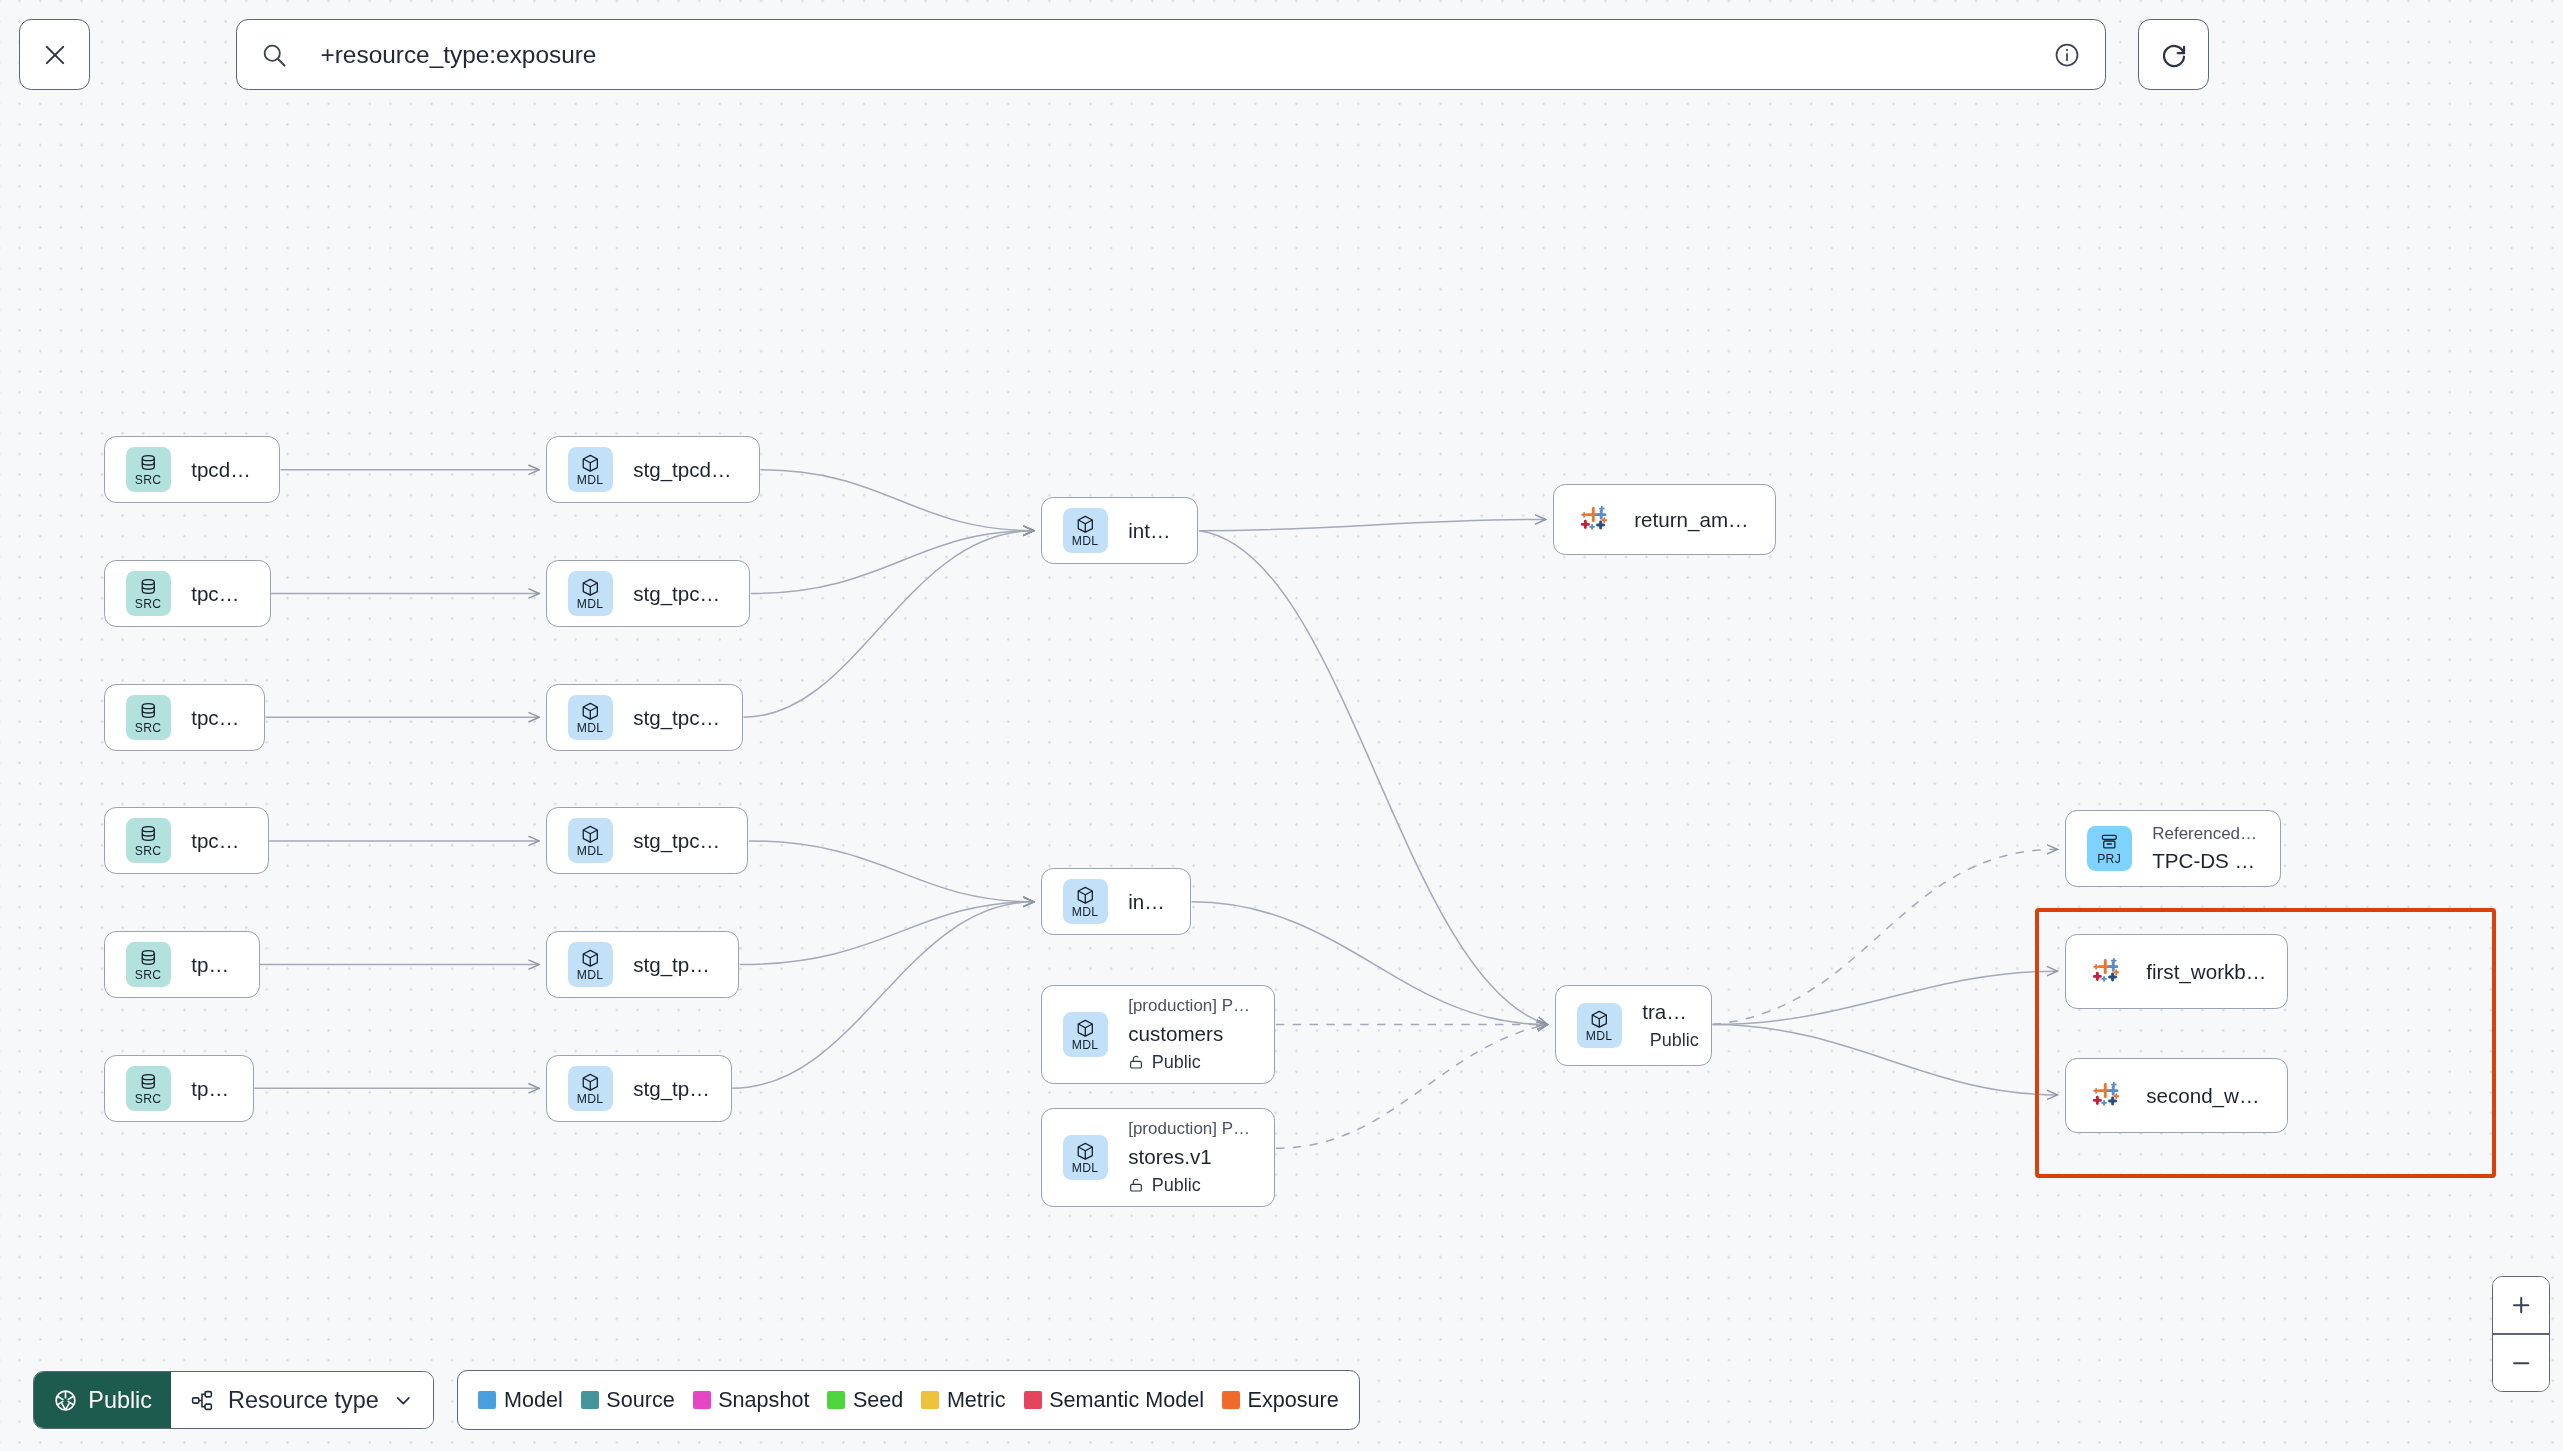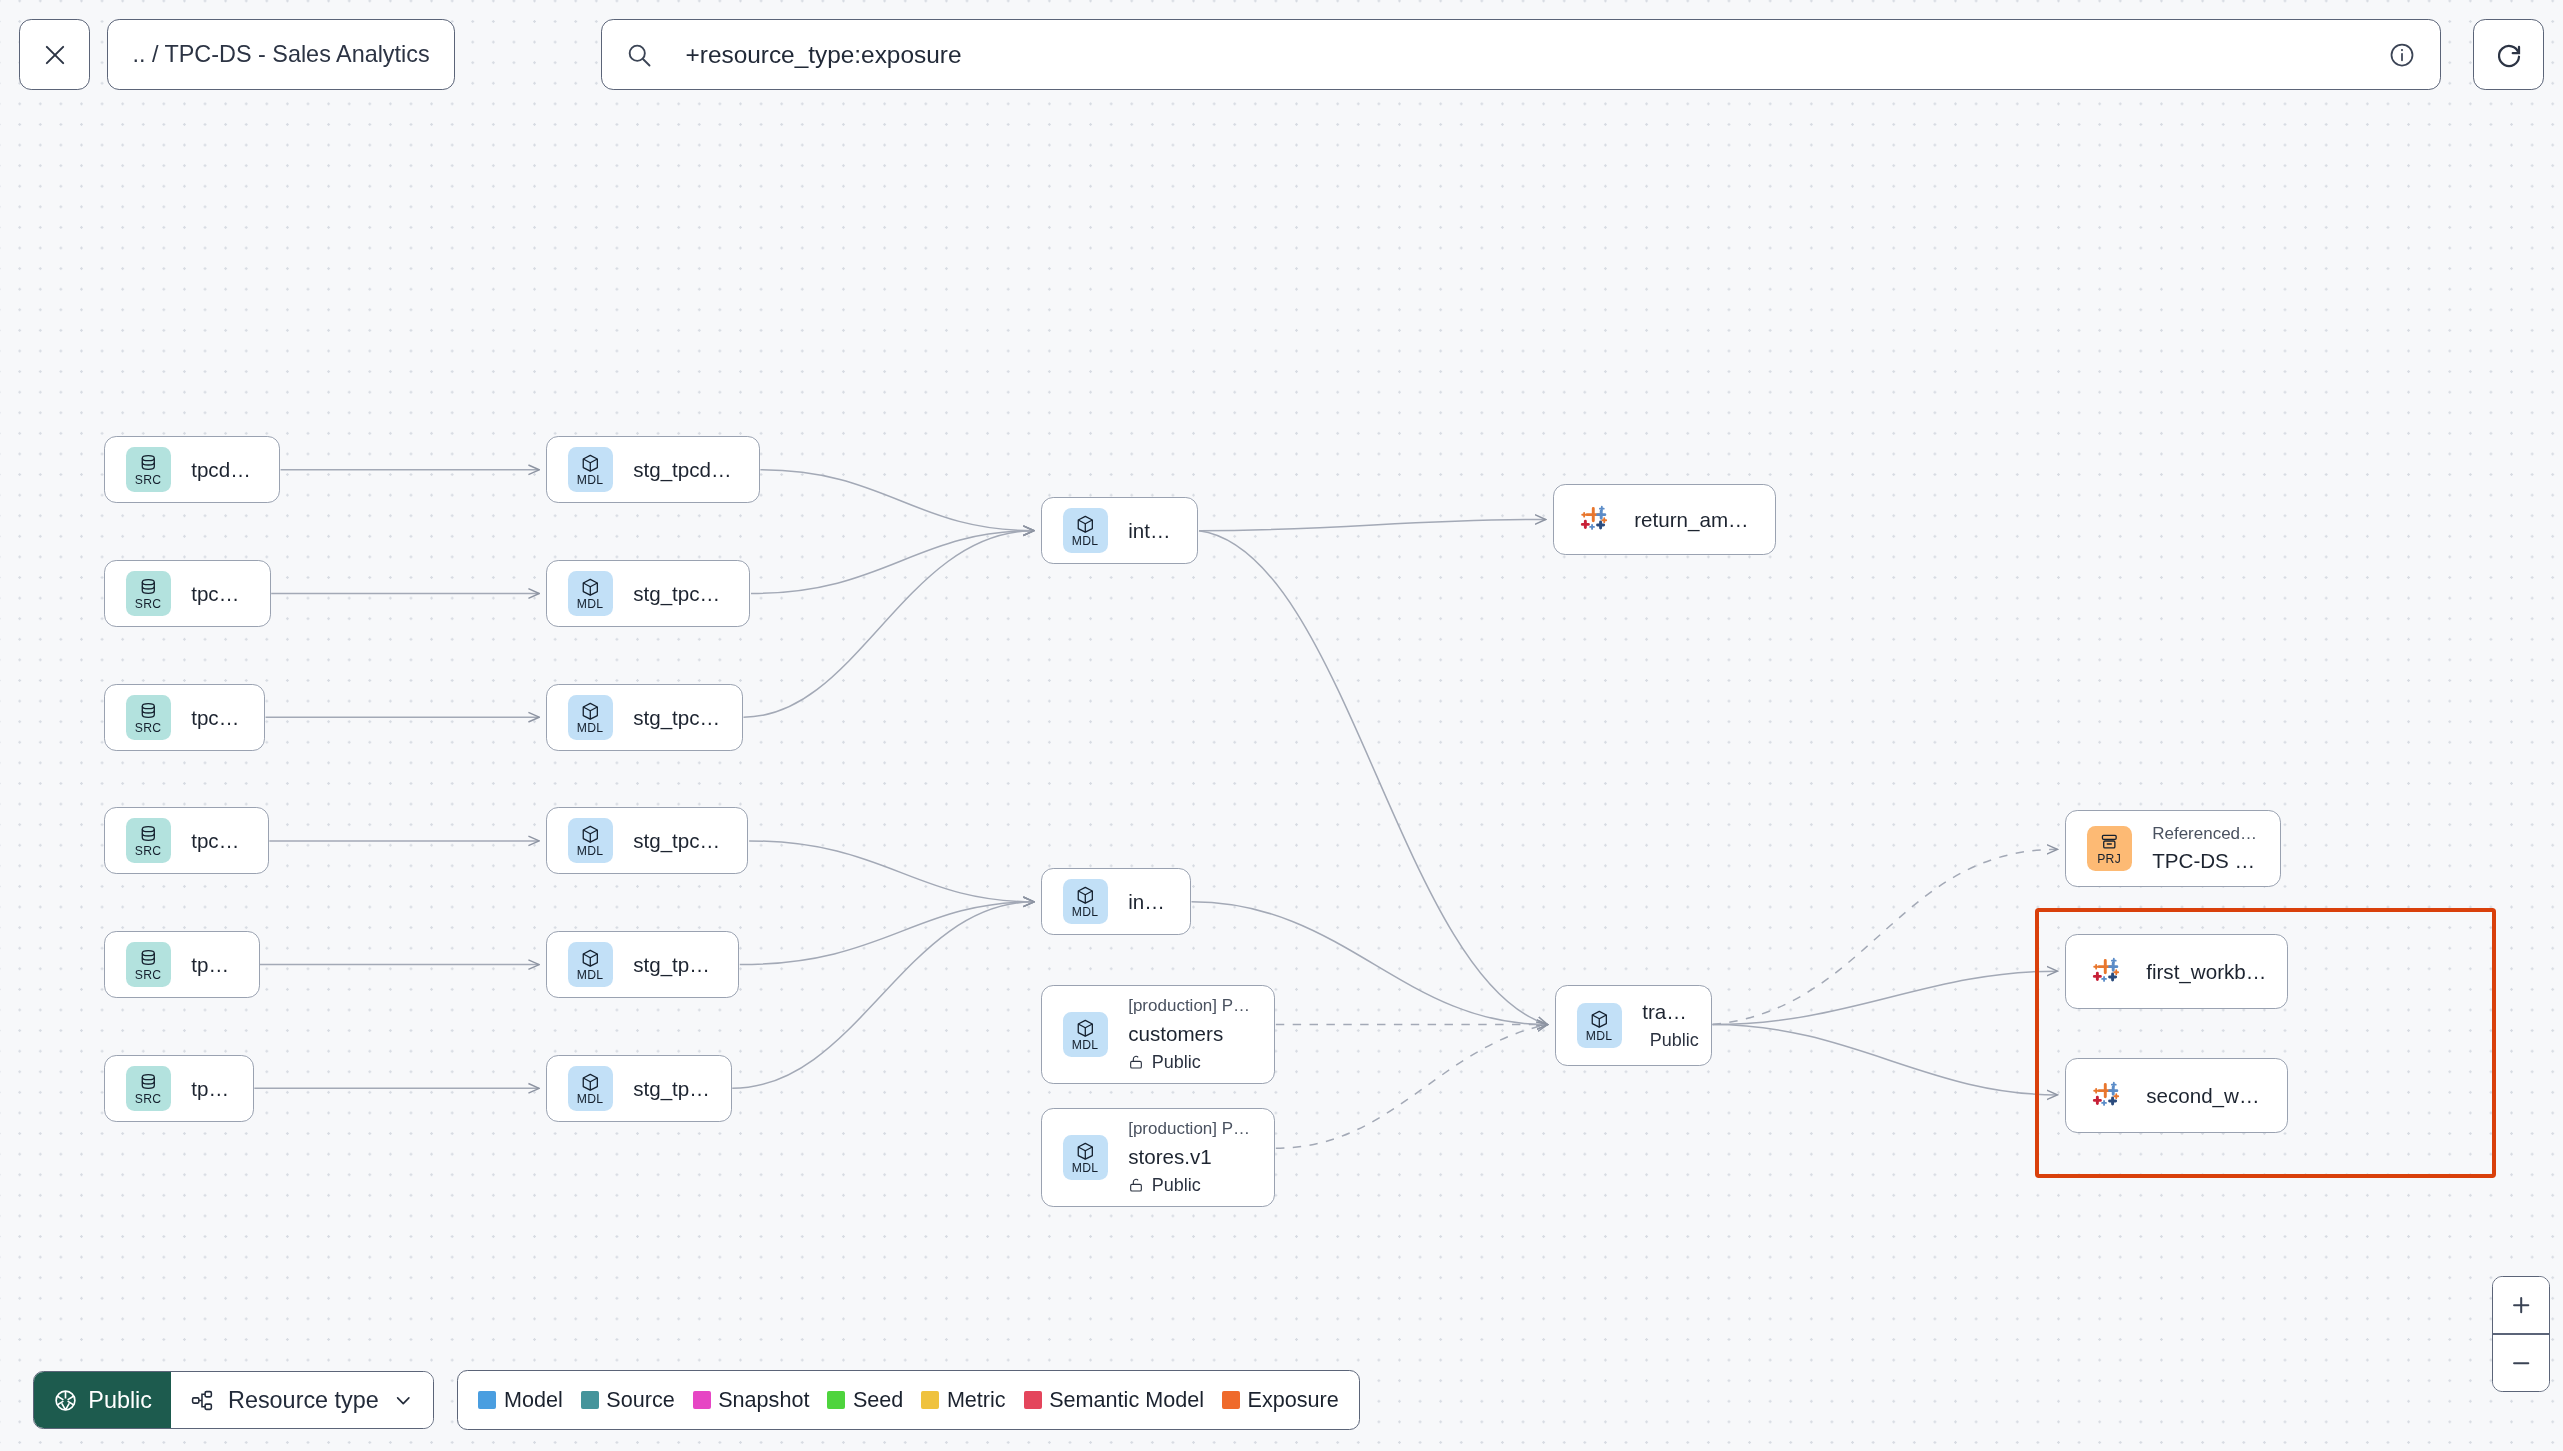--- a/index.html
+++ b/index.html
@@ -92,21 +92,21 @@
   .badge {
     width: 45px; height: 45px;
     border-radius: 8.4px;
     display: flex; flex-direction: column;
     align-items: center; justify-content: center;
     flex: none;
     gap: 0.9px;
   }
   .badge-src { background: #b3e2de; }
   .badge-mdl { background: #c2e0f7; }
-  .badge-prj { background: #fdba74; }
+  .badge-prj { background: #7dd3fc; }
   .badge-txt {
     font-size: 12.2px; letter-spacing: 0.3px;
     color: #15202e; line-height: 1; font-weight: 400;
   }
   .node-label {
     font-size: 20.6px; color: #1d2430; white-space: nowrap;
     overflow: hidden; text-overflow: ellipsis;
   }
   .node-stack { display: flex; flex-direction: column; gap: 5.6px; min-width: 0; }
   .node-sub {
@@ -190,23 +190,20 @@
 
   <div class="topbar">
 
     <div class="tb-btn-close">
       <svg class="ico" width="28" height="28" viewBox="0 0 24 24" fill="none" stroke="#2c3444" stroke-width="1.7" stroke-linecap="round">
         <line x1="5" y1="5" x2="19" y2="19"></line>
           <line x1="19" y1="5" x2="5" y2="19"></line>
       </svg>
     </div>
 
-    <div class="tb-breadcrumb">
-      <span>.. / TPC-DS - Sales Analytics</span>
-    </div>
 
     <div class="tb-spacer"></div>
 
     <div class="tb-search">
       <svg class="ico" width="28" height="28" viewBox="0 0 24 24" fill="none" stroke="#3b4455" stroke-width="1.6" stroke-linecap="round">
         <circle cx="10.5" cy="10.5" r="6.5"></circle>
           <line x1="15.4" y1="15.4" x2="21" y2="21"></line>
       </svg>
       <div class="tb-search-value" title="Search lineage">+resource_type:exposure</div>
       <svg class="ico" width="28" height="28" viewBox="0 0 24 24" fill="none" stroke="#3b4455" stroke-width="1.5">

